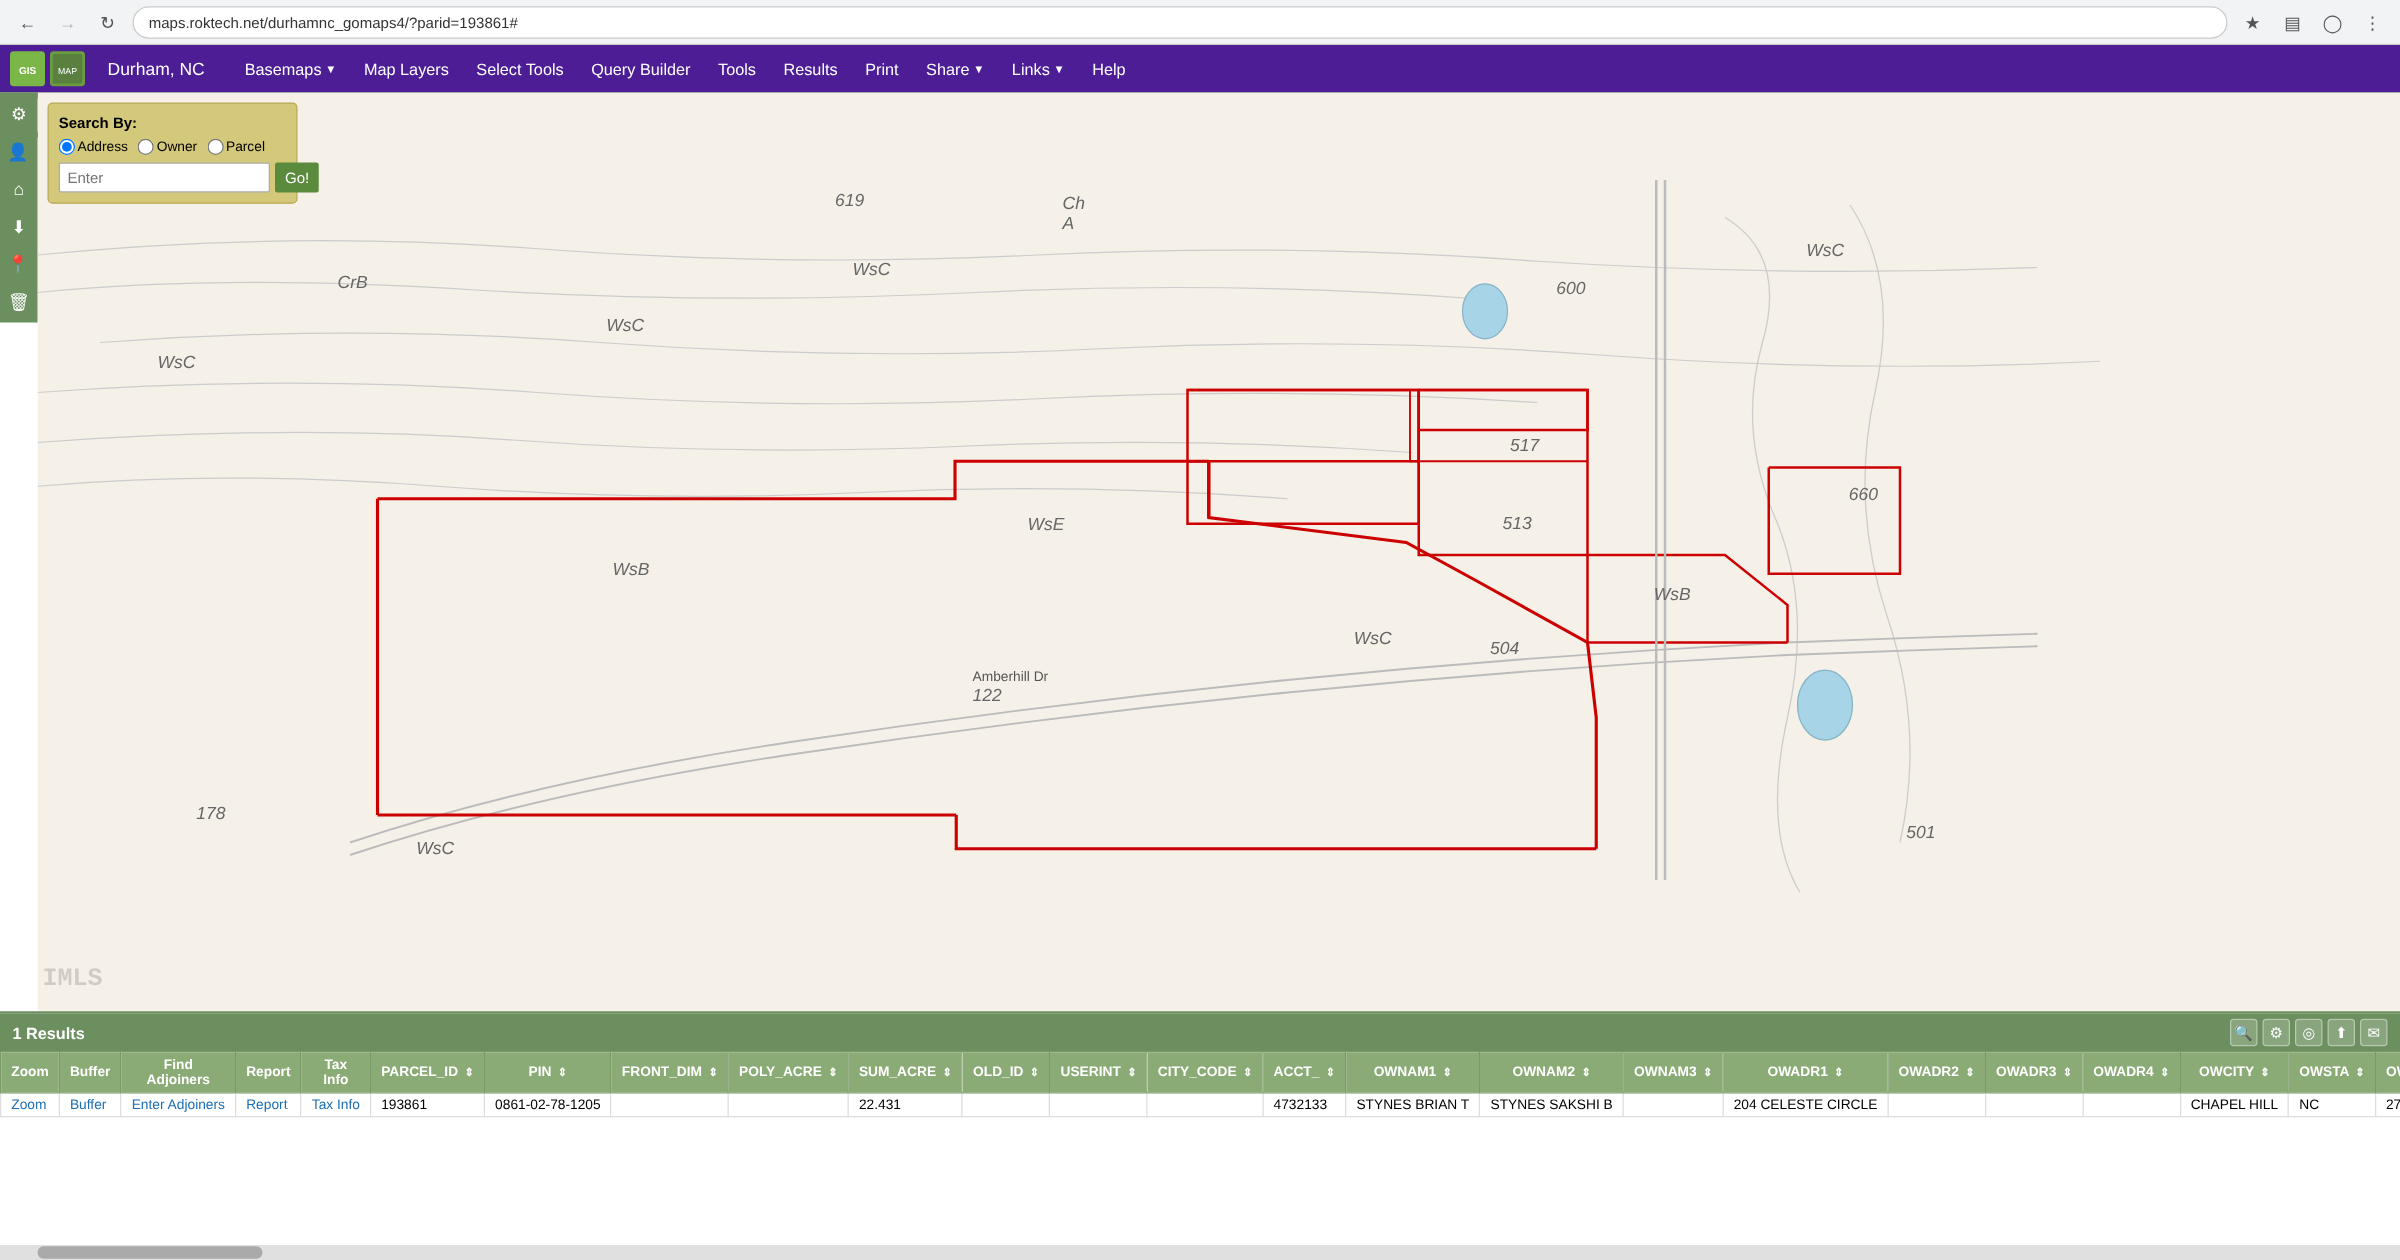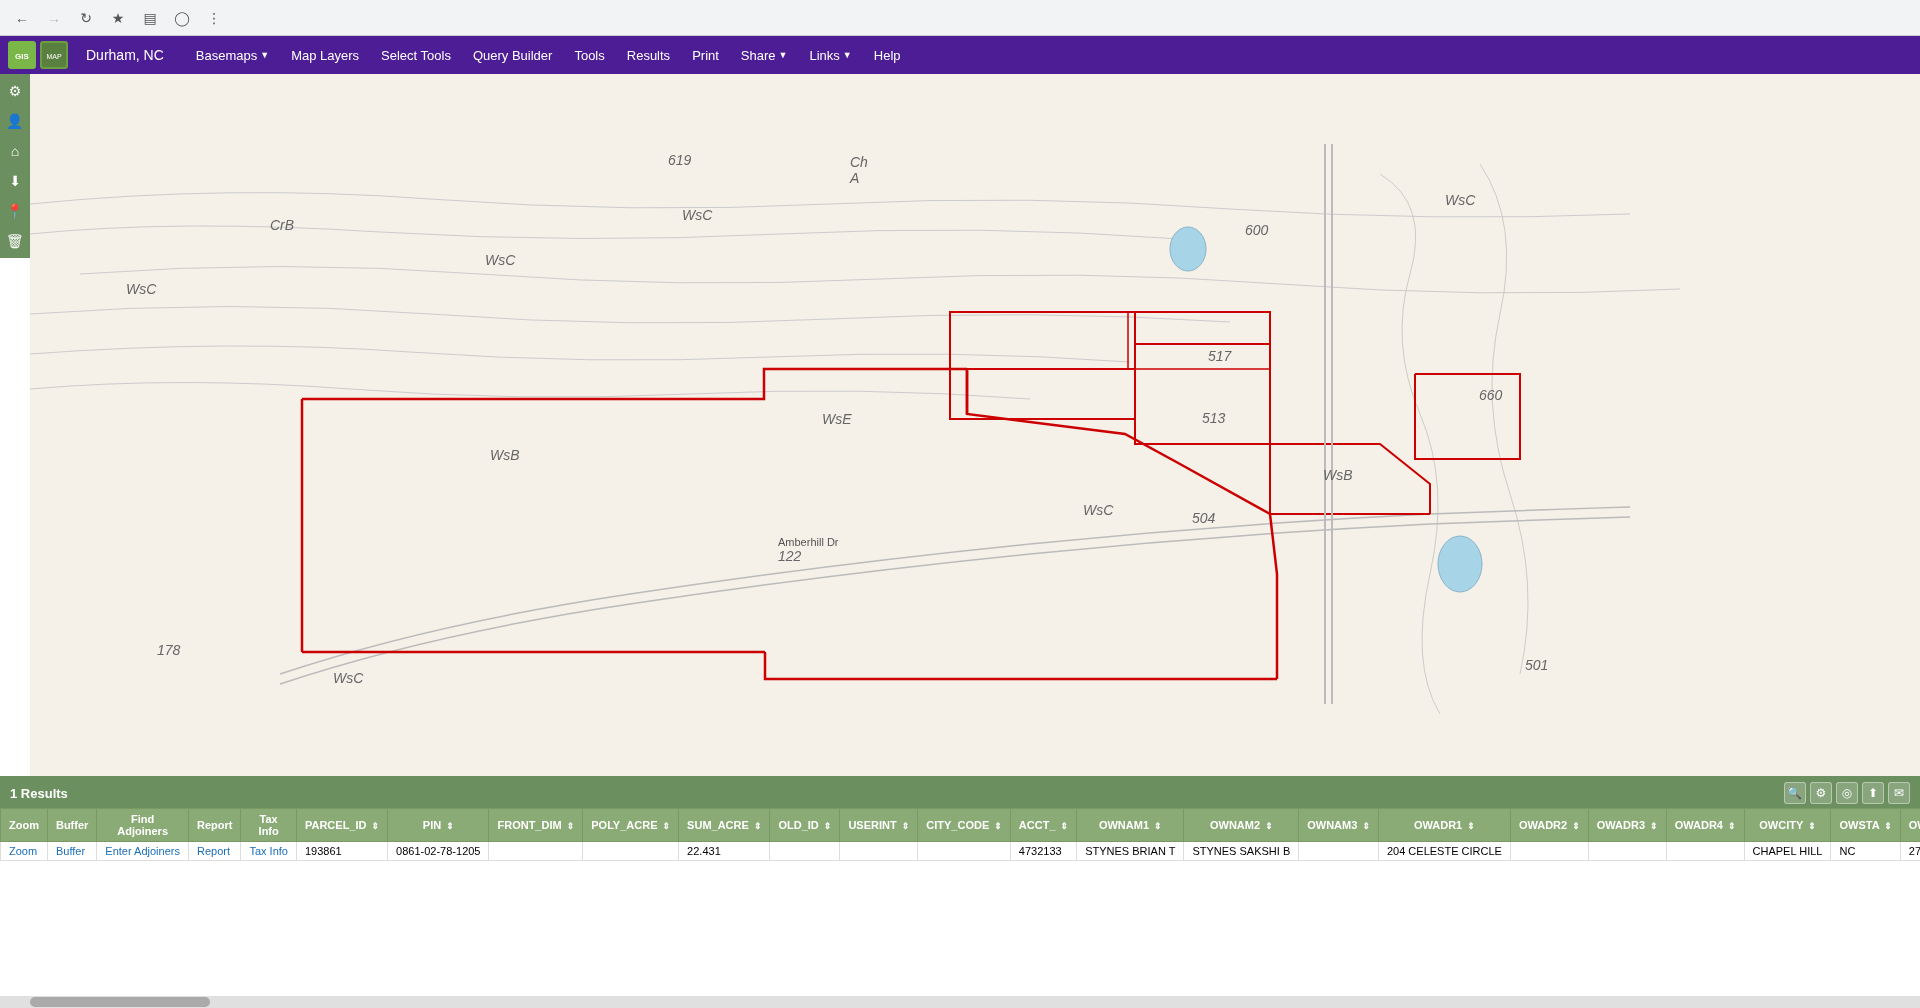--- a/index.html
+++ b/index.html
@@ -225,21 +225,21 @@
     .map-svg {
       position: absolute;
       top: 0; left: 0;
       width: 100%; height: 100%;
     }
 
     
     .results-area {
       position: absolute;
       left: 0; right: 0; bottom: 0;
-      height: 232px;
+      height: 199px;
       background: #fff;
       border-top: 2px solid #6b8f5e;
       z-index: 30;
     }
     .results-header {
       height: 30px;
       background: #6b8f5e;
       display: flex;
       align-items: center;
       justify-content: space-between;
@@ -305,20 +305,21 @@
       font-family: Liberation Mono, monospace;
     }
   </style>
 </head>
 <body>
 
 <div class="browser-bar">
   <button class="browser-nav-btn">←</button>
   <button class="browser-nav-btn" disabled="">→</button>
   <button class="browser-nav-btn">↻</button>
+  <input class="browser-url-bar" readonly="" value="maps.roktech.net/durhamnc_gomaps4/?parid=193861#" style="">
   <div class="browser-icons">
     <button class="browser-icon-btn">★</button>
     <button class="browser-icon-btn">▤</button>
     <button class="browser-icon-btn">◯</button>
     <button class="browser-icon-btn">⋮</button>
   </div>
 </div>
 
 <div class="app-header">
   <div class="app-logo">
@@ -442,20 +443,41 @@
     <div class="map-label" style="left:1053px;top:428px">WsC</div>
     <div class="map-label" style="left:1293px;top:393px">WsB</div>
     <div class="map-label" style="left:1162px;top:436px">504</div>
     <div class="road-label" style="left:748px;top:462px">Amberhill Dr</div>
     <div class="map-label" style="left:748px;top:474px">122</div>
     <div class="map-label" style="left:127px;top:568px">178</div>
     <div class="map-label" style="left:303px;top:596px">WsC</div>
     <div class="map-label" style="left:1449px;top:313px">660</div>
     <div class="map-label" style="left:1495px;top:583px">501</div>
 
+    <div class="search-panel">
+      <div class="search-by-label">Search By:</div>
+      <div class="search-radio-group">
+        <label class="search-radio-item">
+          <input type="radio" name="searchby" checked="" style="">
+          <span>Address</span>
+        </label>
+        <label class="search-radio-item">
+          <input type="radio" name="searchby" style="">
+          <span>Owner</span>
+        </label>
+        <label class="search-radio-item">
+          <input type="radio" name="searchby" style="">
+          <span>Parcel</span>
+        </label>
+      </div>
+      <div class="search-input-row">
+        <input class="search-input" type="text" placeholder="Enter" style="">
+        <button class="go-btn">Go!</button>
+      </div>
+    </div>
 
     <div class="imls-watermark">IMLS</div>
   </div>
 </div>
 
 <div class="results-area">
   <div class="results-header">
     <span class="results-title">1 Results</span>
     <div class="results-toolbar">
       <button class="results-tool-btn">🔍</button>

